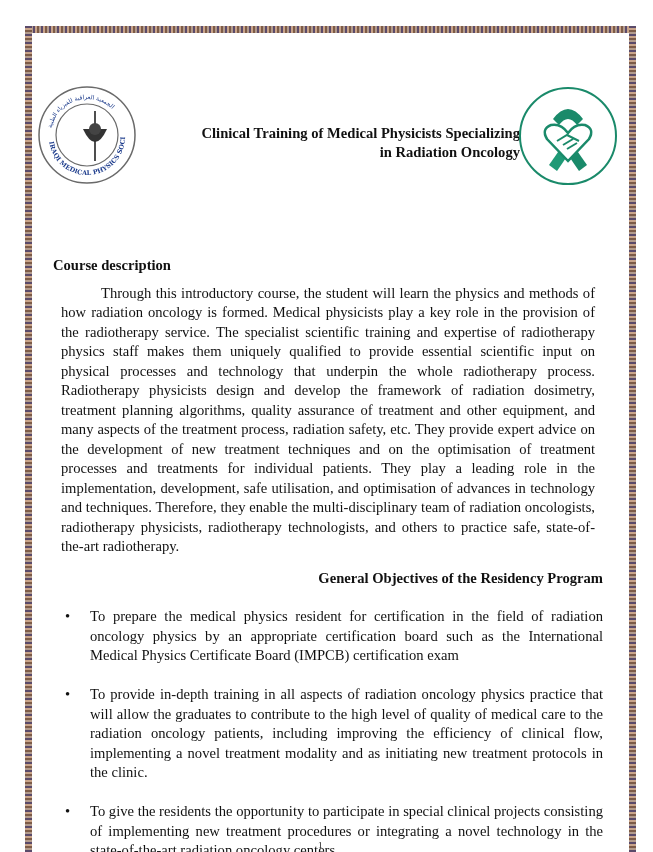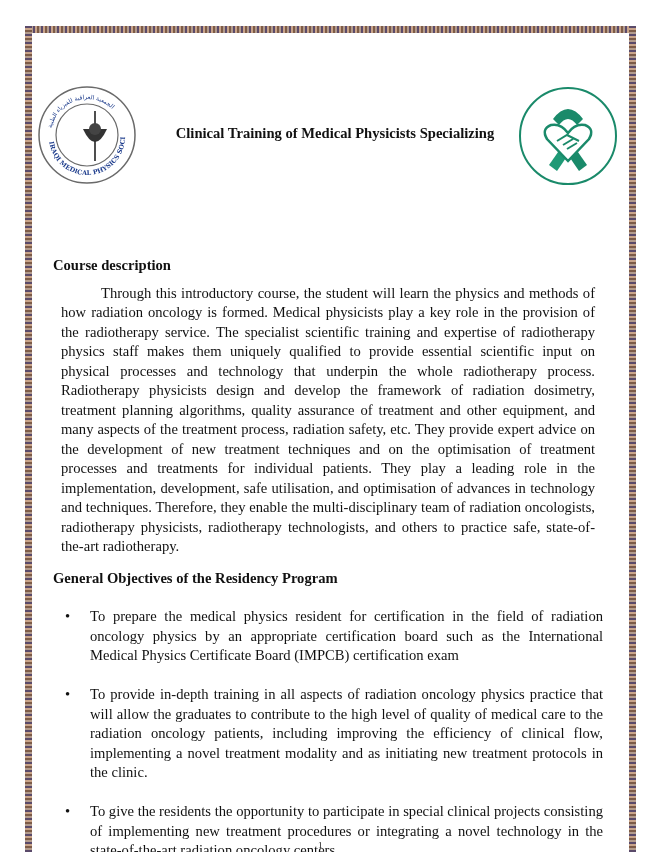--- a/index.html
+++ b/index.html
@@ -12,26 +12,26 @@
     }
     .border-top { left: 25px; top: 26px; width: 611px; height: 7px; }
     .border-left { left: 25px; top: 26px; width: 7px; height: 826px;
       background-image: repeating-linear-gradient(180deg, #5a4a6a 0 2px, #c9a48a 2px 4px, #7d5b47 4px 6px, #b39b8c 6px 8px); }
     .border-right { left: 629px; top: 26px; width: 7px; height: 826px;
       background-image: repeating-linear-gradient(180deg, #5a4a6a 0 2px, #c9a48a 2px 4px, #7d5b47 4px 6px, #b39b8c 6px 8px); }
 
     .logo-left { position: absolute; left: 37px; top: 85px; width: 100px; height: 100px; }
     .logo-right { position: absolute; left: 517px; top: 85px; width: 102px; height: 102px; }
 
-    .title { position: absolute; left: 150px; top: 124px; width: 370px; text-align: center; font-weight: bold; font-size: 14.6px; line-height: 19px; }
+    .title { position: absolute; left: 150px; top: 124px; width: 370px; text-align: right; font-weight: bold; font-size: 14.6px; line-height: 19px; }
 
     .content { position: absolute; left: 53px; top: 256px; width: 550px; font-size: 14.6px; line-height: 19.5px; }
     .h { font-weight: bold; margin: 0; }
     .para { margin: 8px; text-align: justify; text-indent: 40px; }
-    .h2 { font-weight: bold; margin: 12px 0 0 0; }
+    .h2 { font-weight: bold; margin: 12px 0 0 0; text-align: right; }
     ul { margin: 19px 0 0 0; padding: 0; list-style: none; }
     li { position: relative; padding-left: 37px; text-align: justify; margin-bottom: 19.5px; }
     li .bullet { position: absolute; left: 12px; top: 0; }
 
     .page-number { position: absolute; left: 318px; top: 840px; font-size: 9px; }
   </style>
 </head>
 <body>
 
 <div class="border-top"></div>
@@ -52,20 +52,21 @@
       <textPath href="#arcBot" startOffset="4%">IRAQI MEDICAL PHYSICS SOCIETY</textPath>
     </text>
     <text font-size="6" fill="#1d3c8c" font-family="DejaVu Sans, sans-serif">
       <textPath href="#arcTop" startOffset="6%">ﺍﻟﺠﻤﻌﻴﺔ ﺍﻟﻌﺮﺍﻗﻴﺔ ﻟﻠﻔﻴﺰﻳﺎﺀ ﺍﻟﻄﺒﻴﺔ</textPath>
     </text>
   </svg>
 </div>
 
 <div class="title">
   <div>Clinical Training of Medical Physicists Specializing</div>
+  <div>in Radiation Oncology</div>
 </div>
 
 <div class="logo-right">
   <svg width="102" height="102" viewBox="0 0 102 102">
     <circle cx="51" cy="51" r="48" fill="#fff" stroke="#1a8a6a" stroke-width="2"></circle>
     <path d="M36 34 Q51 14 66 34 L60 40 Q51 28 42 40 Z" fill="#1a8a6a"></path>
     <path d="M42 40 L70 80 L62 86 L36 48 Z" fill="#1a8a6a"></path>
     <path d="M60 40 L32 80 L40 86 L66 48 Z" fill="#1f9a76"></path>
     <path d="M51 76 L30 54 Q24 44 34 40 Q44 38 51 48 Q58 38 68 40 Q78 44 72 54 Z" fill="#ffffff" stroke="#1a8a6a" stroke-width="2.5"></path>
     <path d="M40 56 L50 50 L62 56 M46 60 L56 54 M50 64 L60 58" stroke="#1a8a6a" stroke-width="2" fill="none"></path>

